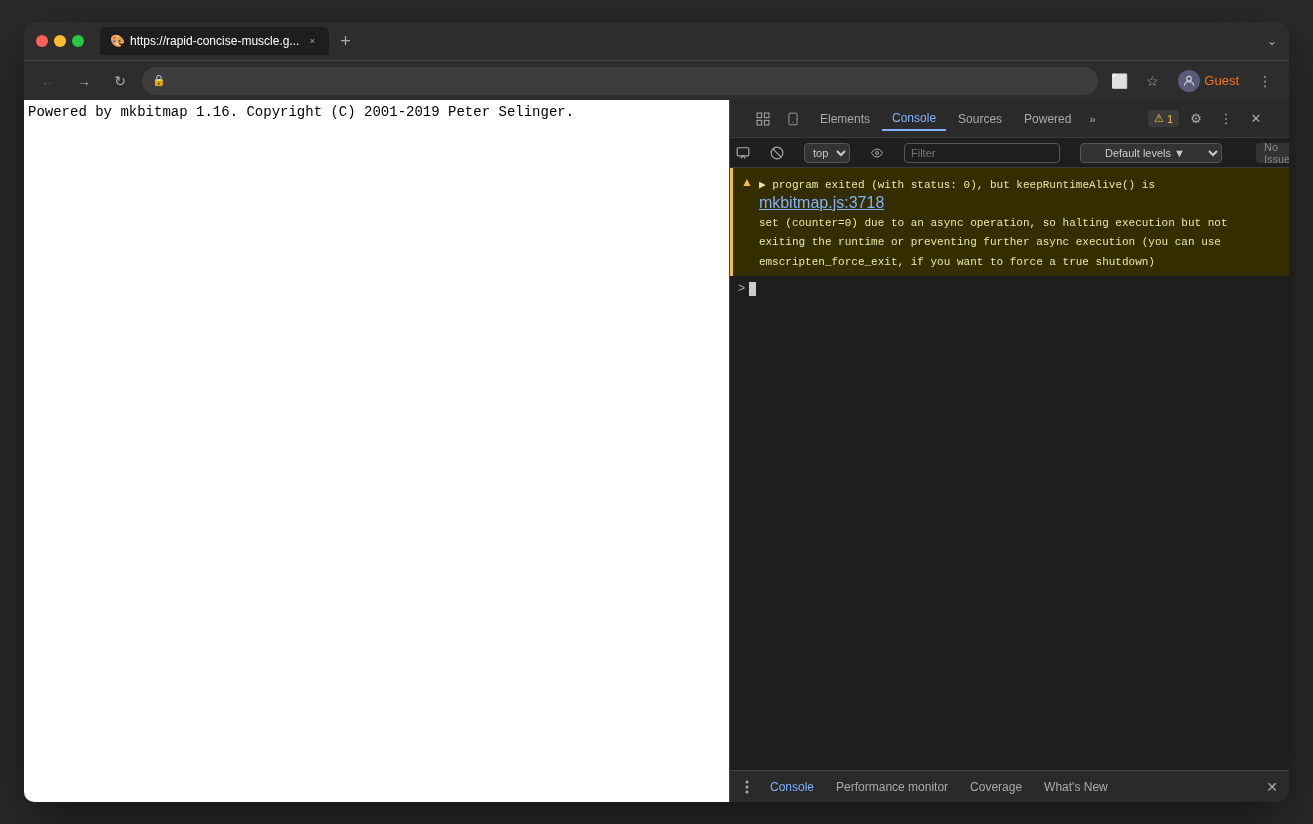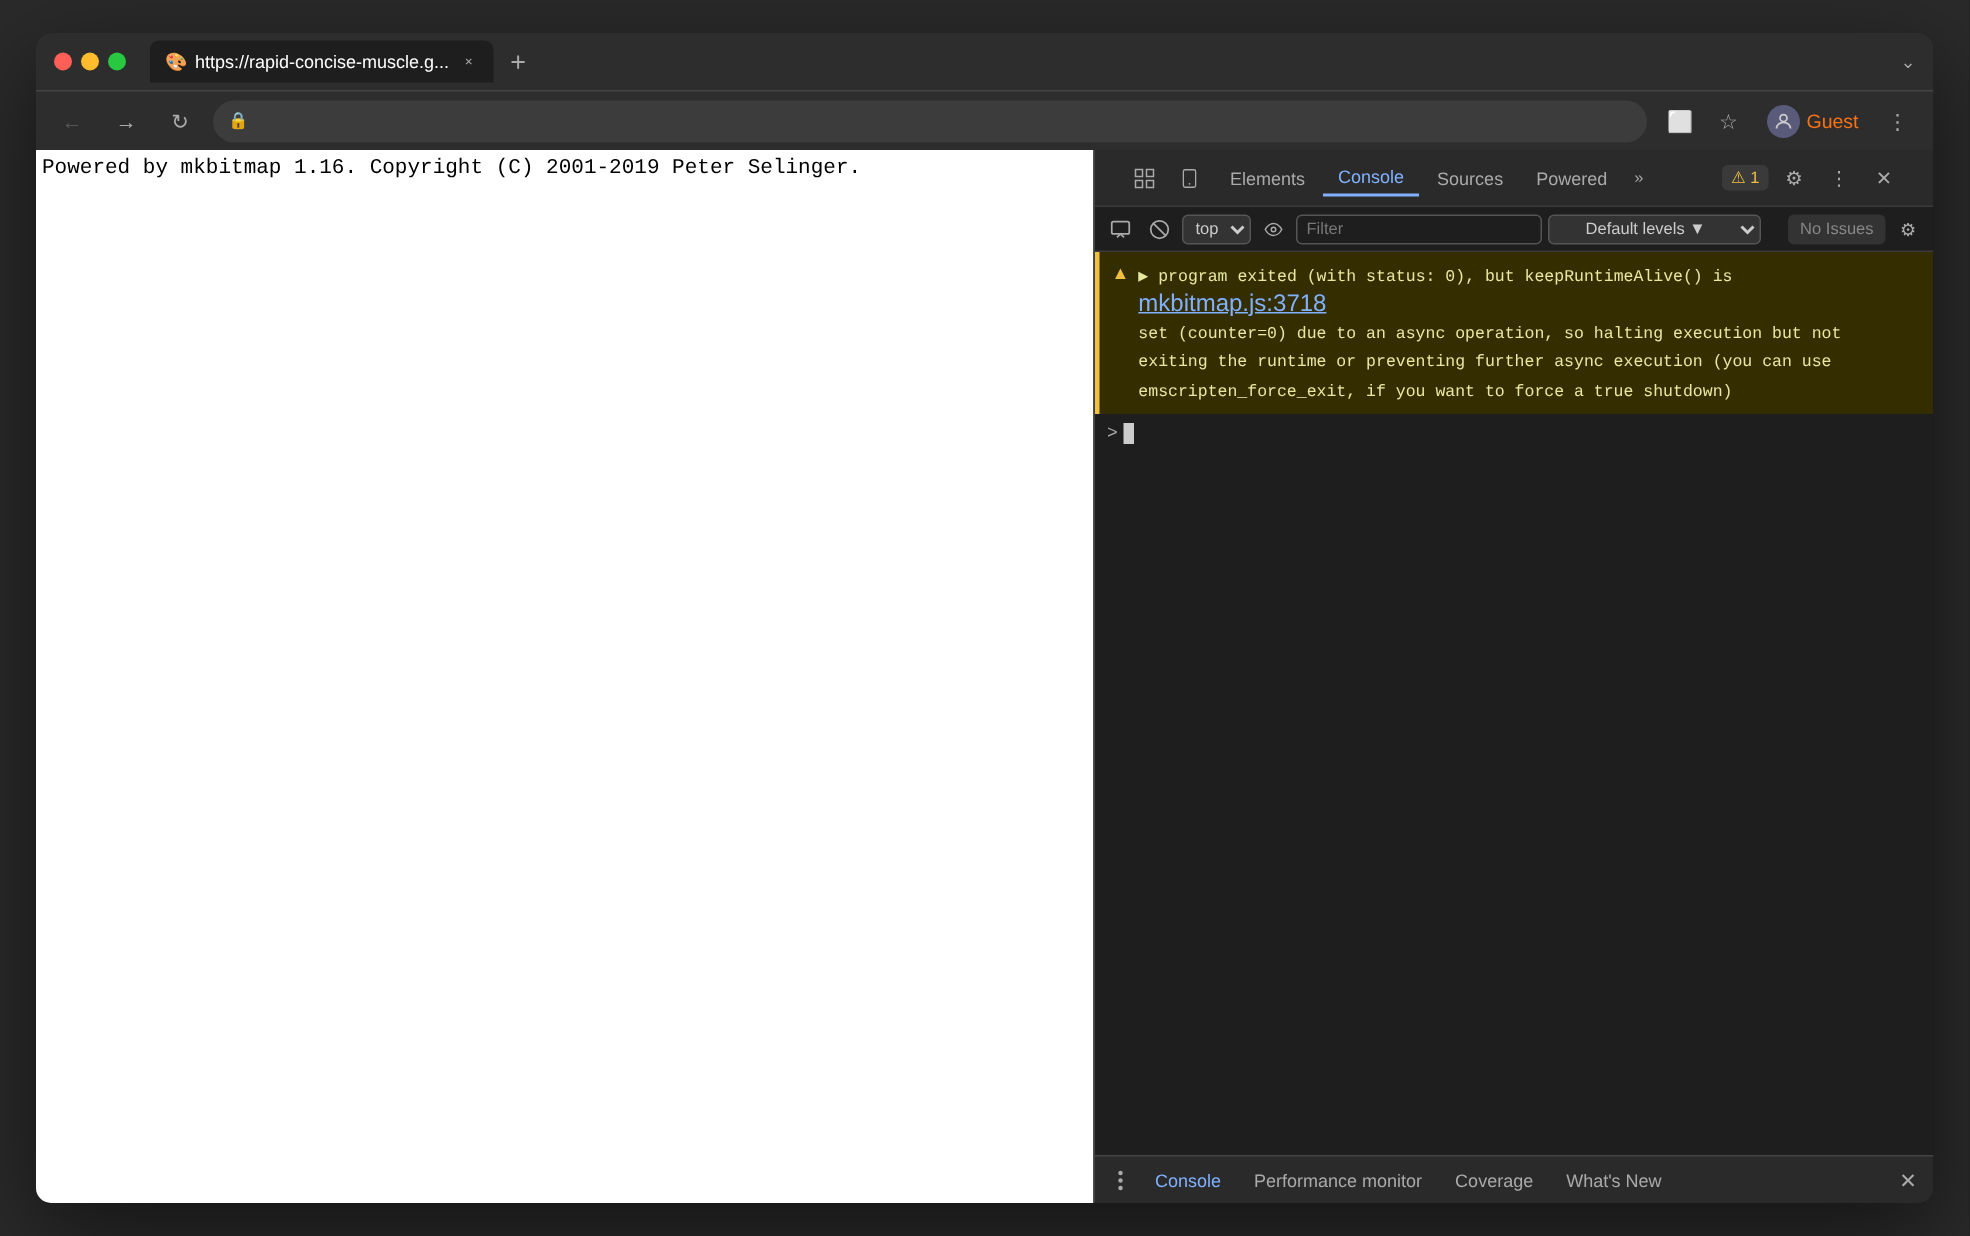--- a/index.html
+++ b/index.html
@@ -271,21 +271,21 @@
       color: #f0c040;
       cursor: pointer;
     }
     
     .devtools-toolbar2 {
       height: 30px;
       background: #1e1e1e;
       display: flex;
       align-items: center;
       padding: 0 6px;
-      gap: 4px;
+      gap: 20px;
       border-bottom: 1px solid #3a3a3a;
       flex-shrink: 0;
     }
     .dt2-icon-btn {
       width: 22px;
       height: 22px;
       display: flex;
       align-items: center;
       justify-content: center;
       color: #aaa;

